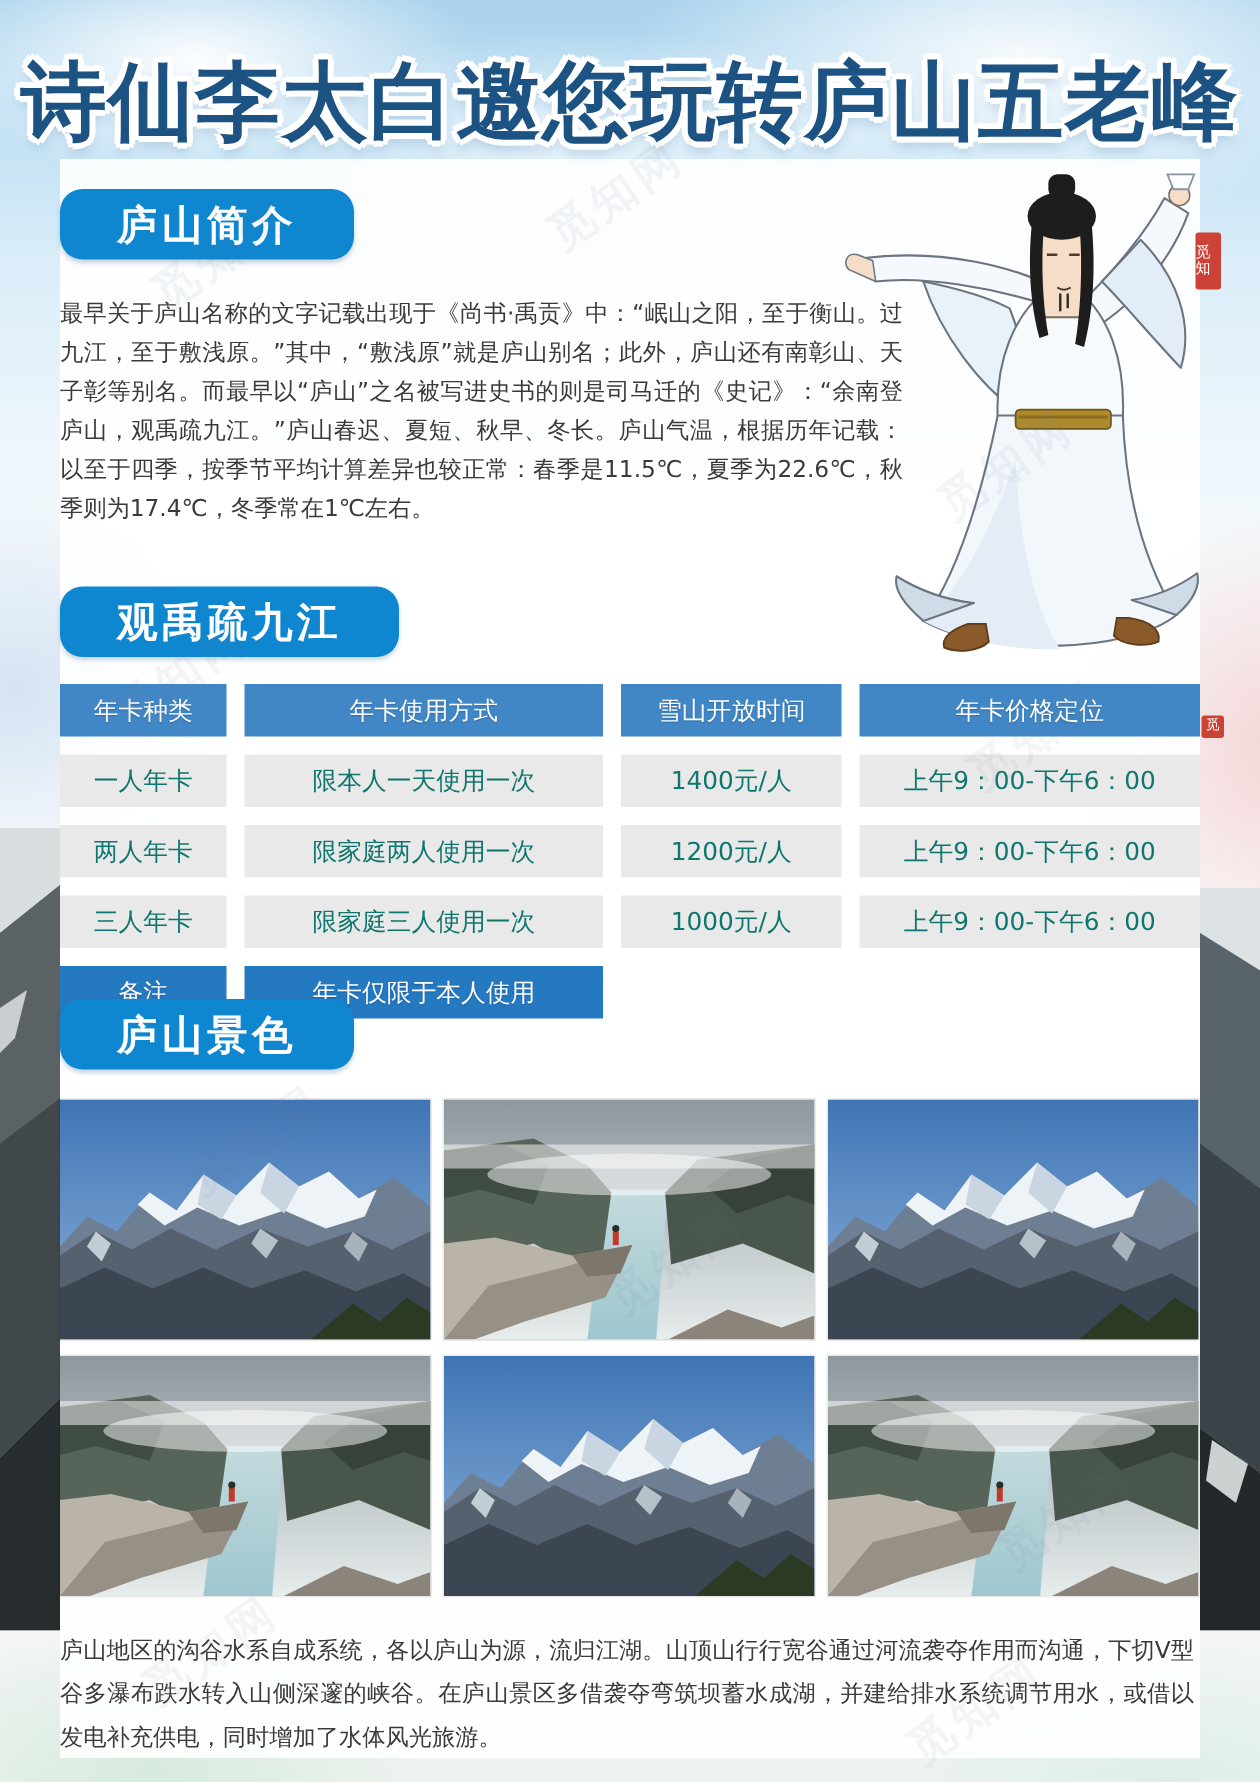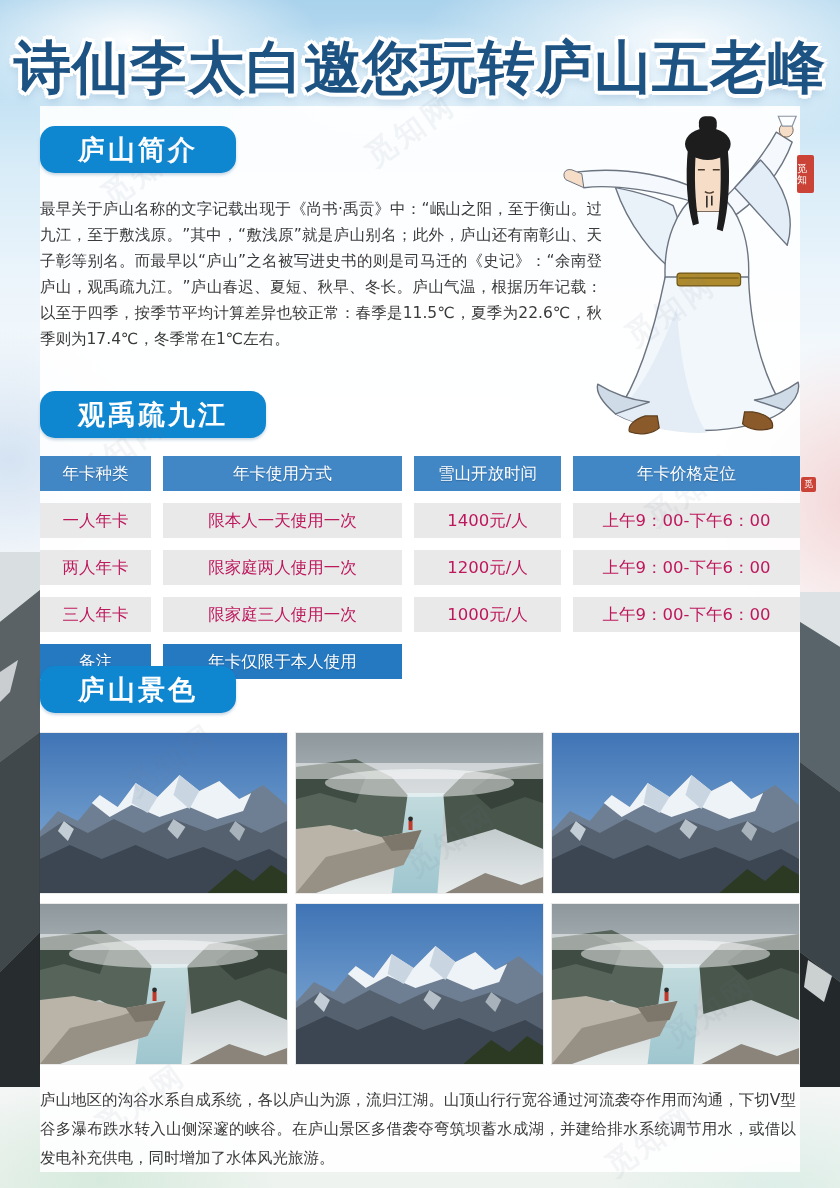--- a/index.html
+++ b/index.html
@@ -32,21 +32,21 @@
   
   .intro{position:absolute;left:40px;top:196px;width:562px;font-size:15.5px;line-height:26px;color:#3a3a3a;text-align:justify;}
   
   .libai{position:absolute;left:558px;top:106px;width:258px;height:342px;}
   
   .ptable{position:absolute;left:40px;top:456px;width:760px;display:grid;
     grid-template-columns:111px 239px 147px 1fr;gap:12px;}
   .ptable .cell{height:35px;display:flex;align-items:center;justify-content:center;
     font-size:16.5px;white-space:nowrap;}
   .ptable .h{background:#4187c6;color:#fff;text-shadow:0 1px 1px rgba(0,40,80,.3);}
-  .ptable .d{background:#e9e9e9;color:#be185d;}
+  .ptable .d{background:#e9e9e9;color:#0f766e;}
   .ptable .f{background:#2579c1;color:#fff;text-shadow:0 1px 1px rgba(0,40,80,.3);}
   
   .photo-grid{position:absolute;left:40px;top:733px;width:760px;display:grid;
     grid-template-columns:repeat(3,247px);grid-auto-rows:160px;column-gap:9px;row-gap:11px;}
   .photo{overflow:hidden;background:#ccc;box-shadow:0 0 0 1px rgba(0,0,0,.08);}
   .photo svg{display:block;width:100%;height:100%;}
   
   .caption{position:absolute;left:40px;top:1086px;width:756px;font-size:15.5px;line-height:29px;color:#3a3a3a;text-align:justify;}
   
   .wm-layer{position:absolute;inset:0;pointer-events:none;z-index:50;}

